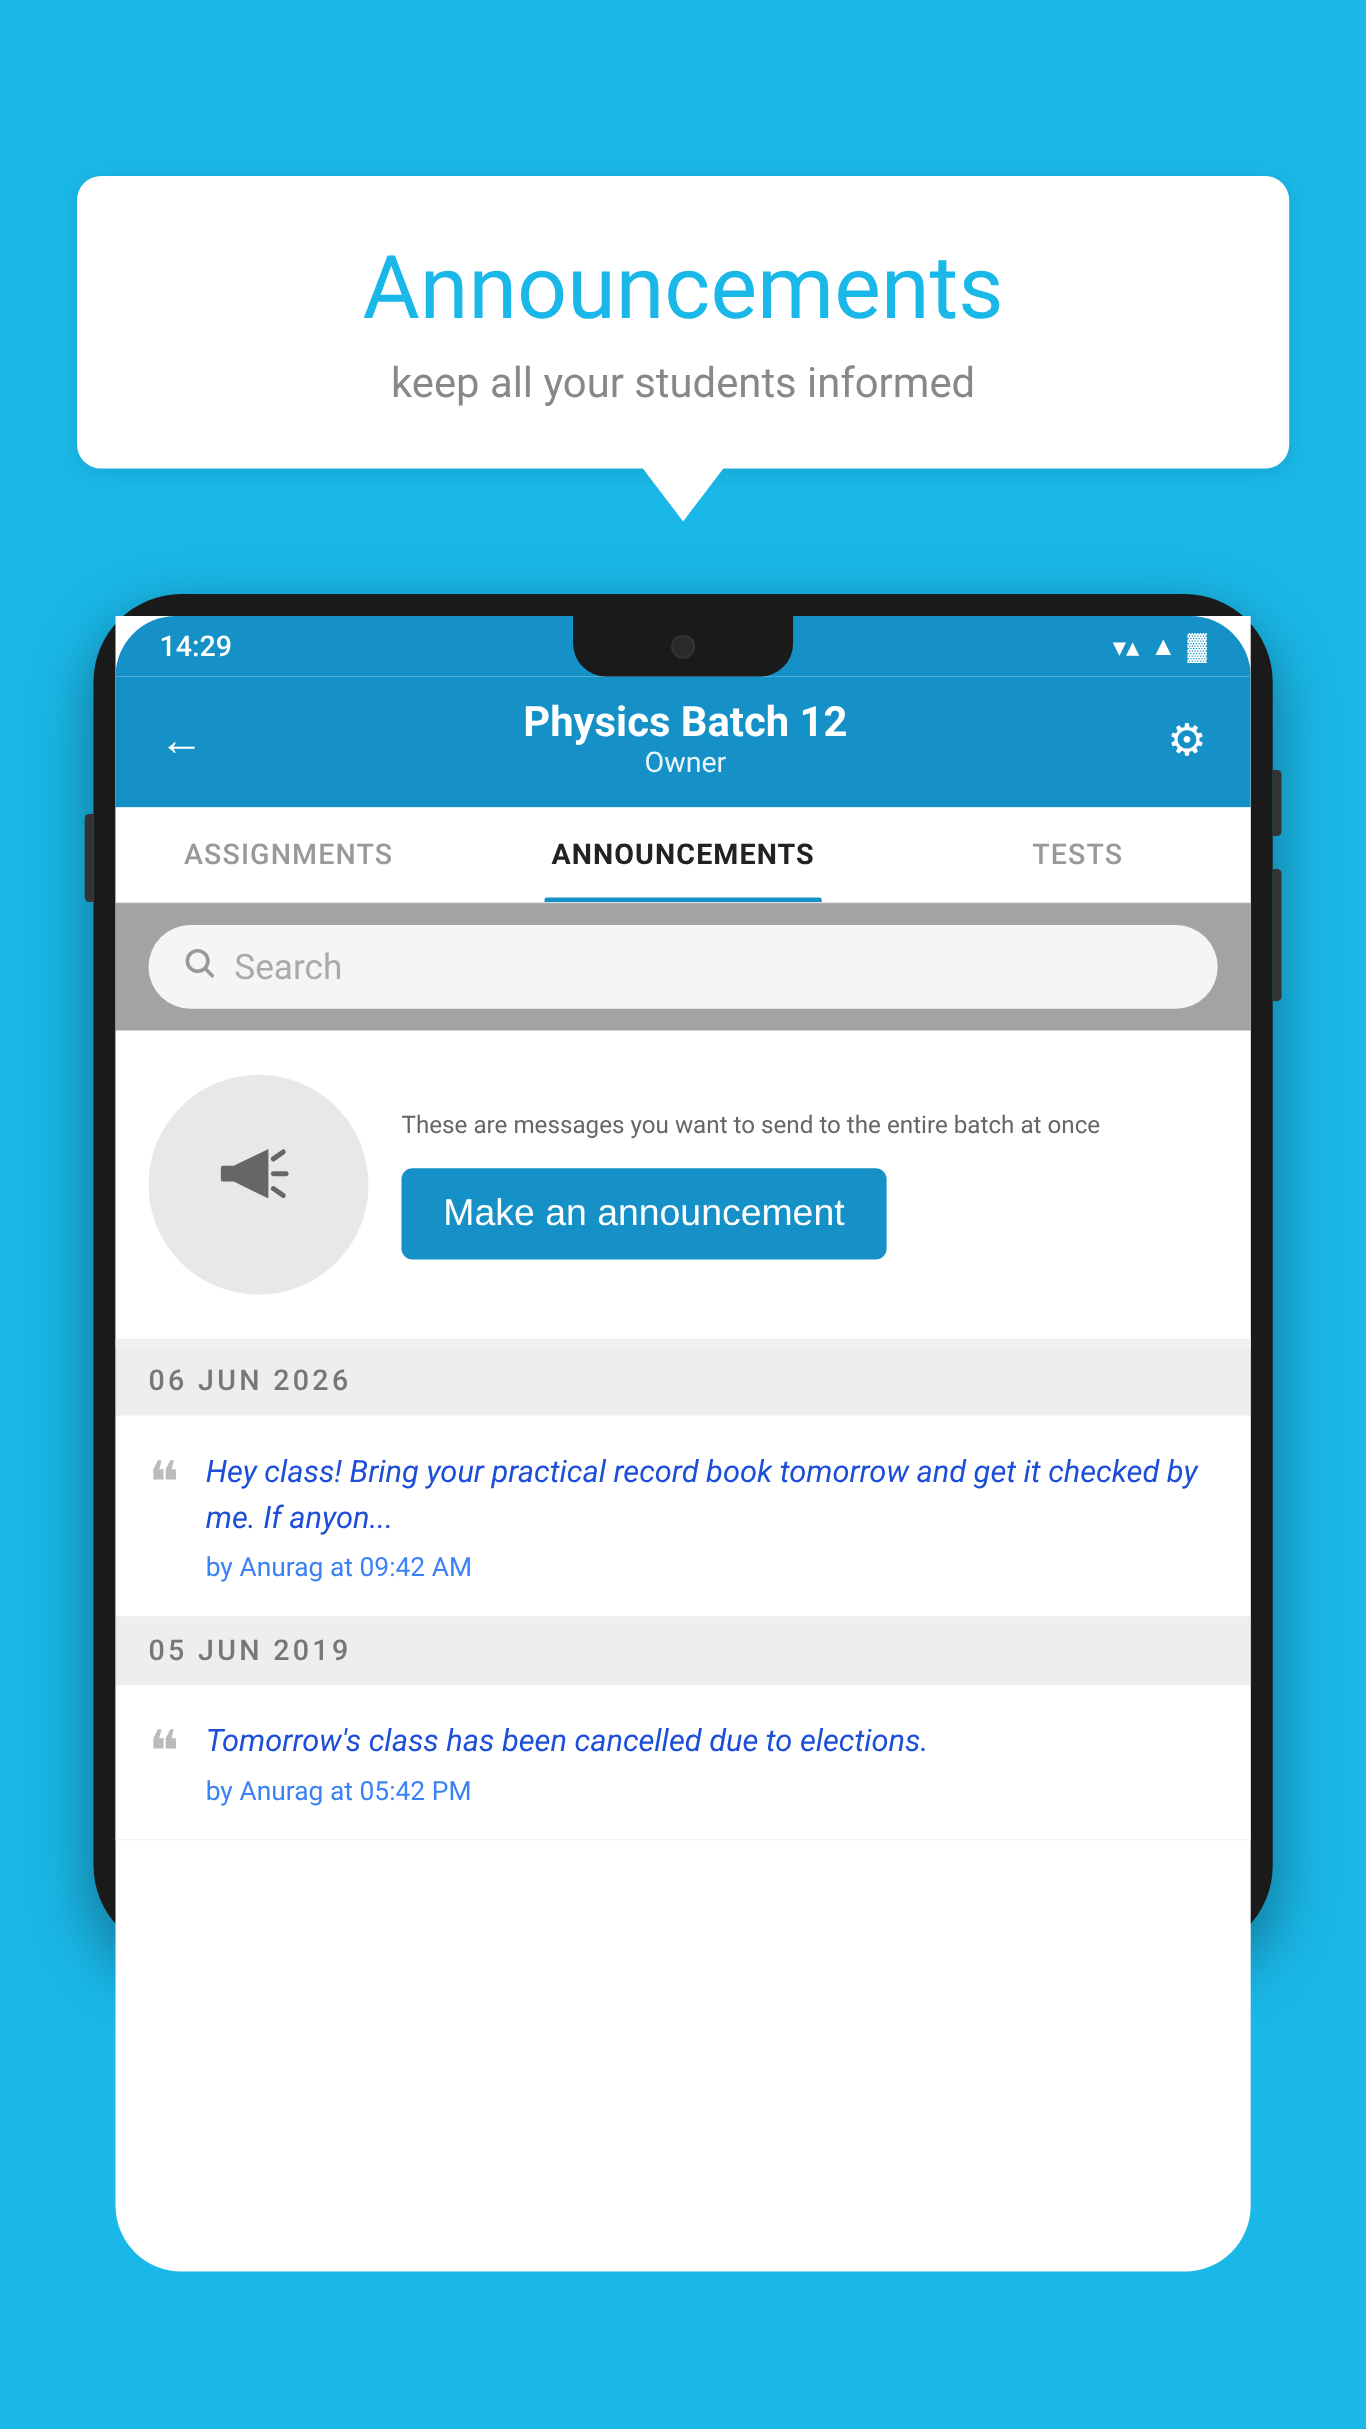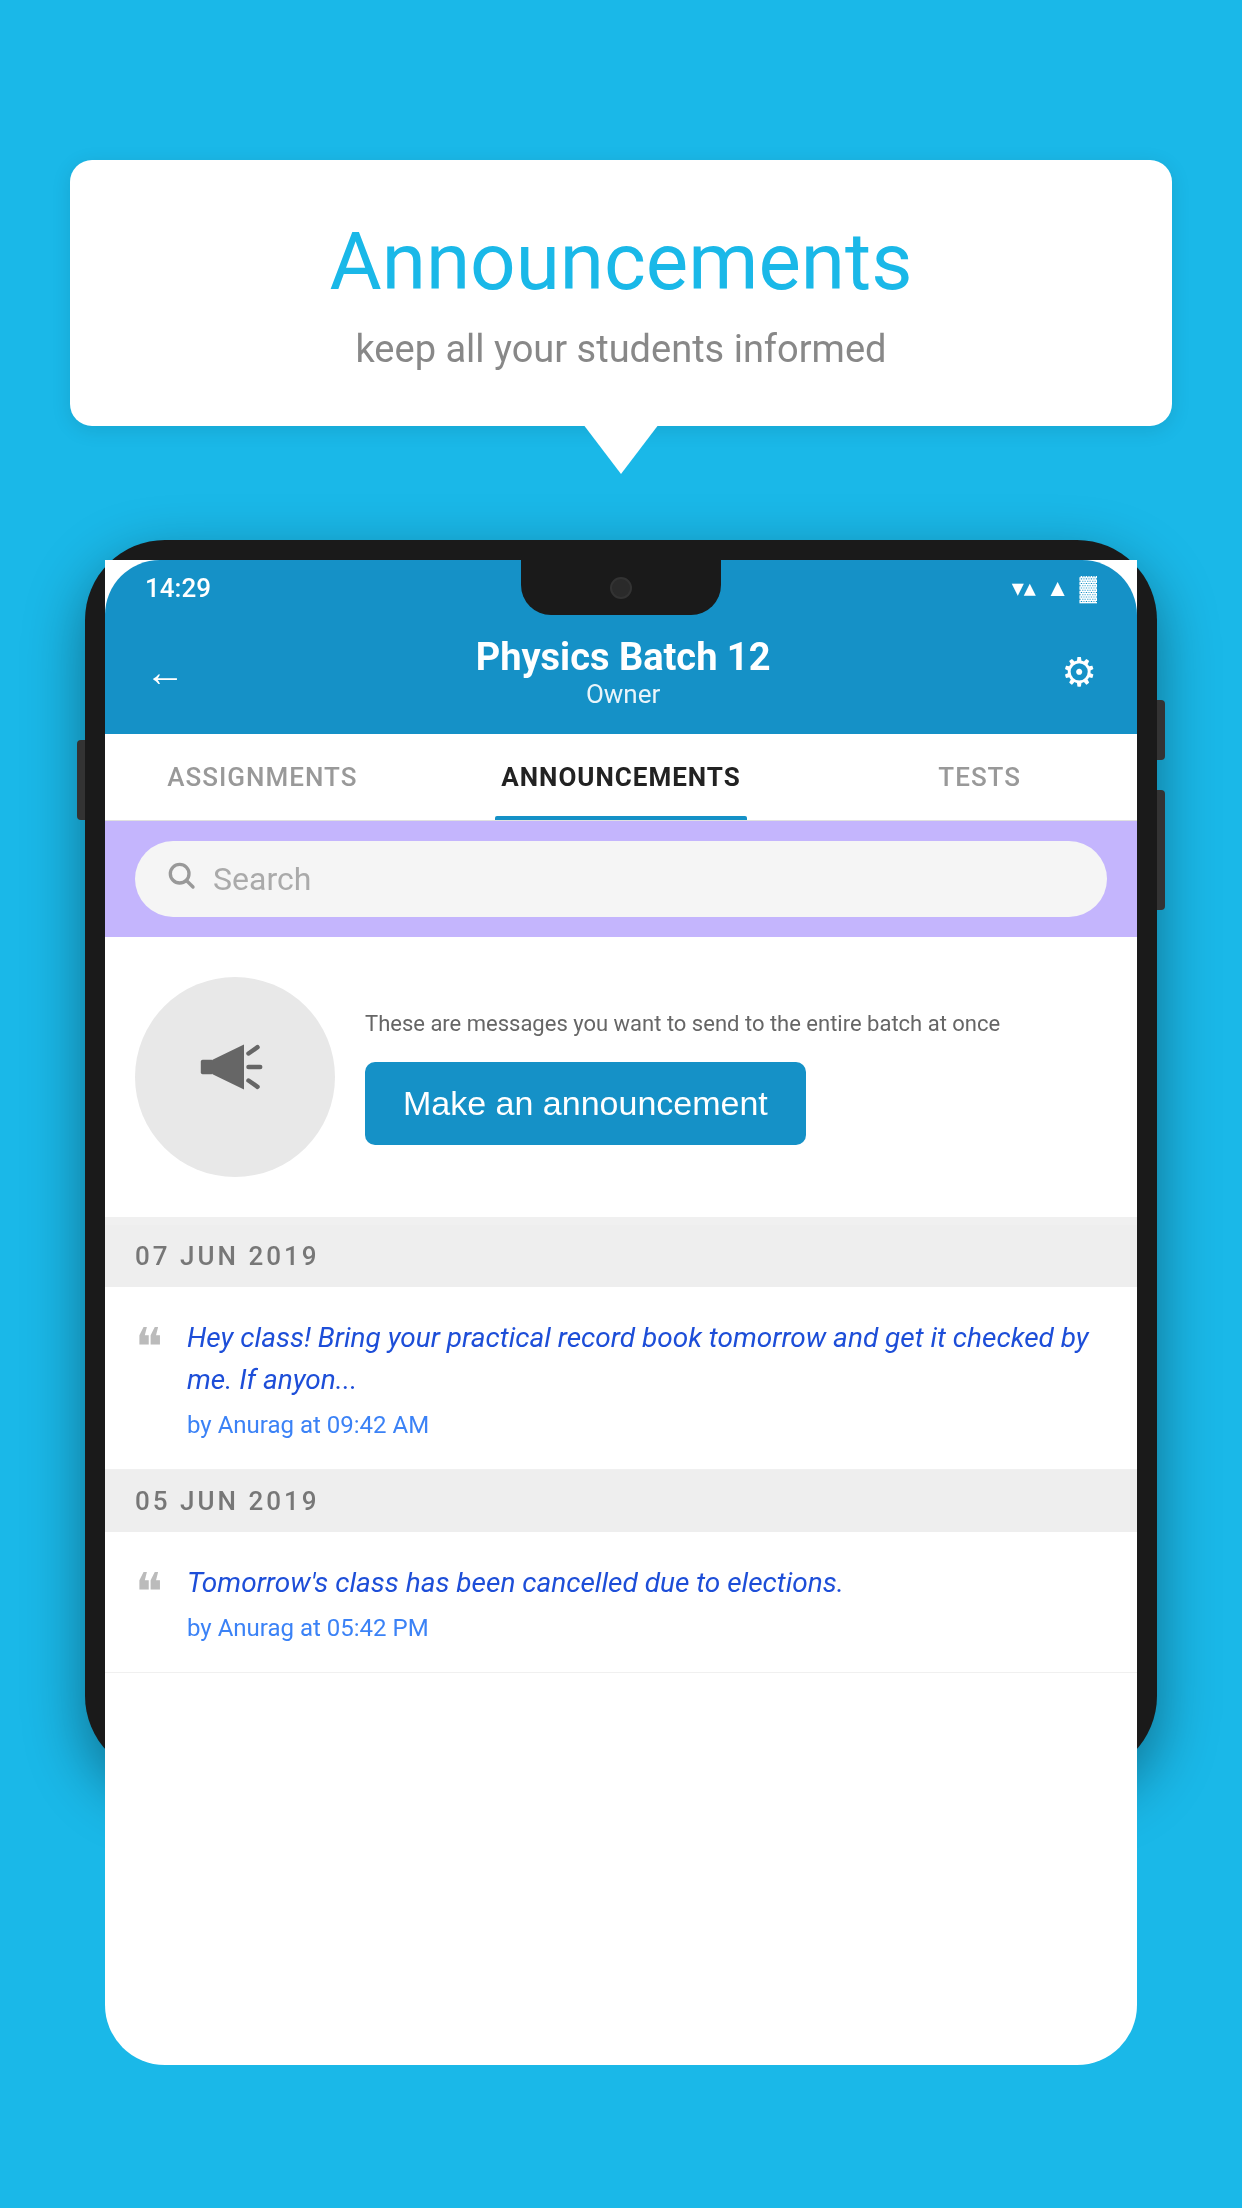--- a/index.html
+++ b/index.html
@@ -203,21 +203,21 @@
     
     .phone-screen {
       background: white;
       border-radius: 0 0 60px 60px;
       overflow: hidden;
       height: calc(1600px - 40px - 55px);
     }
 
     
     .search-bar-container {
-      background: #c4b5fd;
+      background: #a3a3a3;
       padding: 20px 30px;
     }
 
     .search-bar {
       background: #f5f5f5;
       border-radius: 40px;
       display: flex;
       align-items: center;
       padding: 18px 30px;
       gap: 16px;
@@ -432,21 +432,21 @@
               <line x1="65" y1="65" x2="75" y2="72" stroke="#666" stroke-width="5" stroke-linecap="round"></line>
             </svg>
           </span>
         </div>
         <div class="announcement-promo-right">
           <div class="announcement-promo-text">These are messages you want to send to the entire batch at once</div>
           <button class="make-announcement-btn">Make an announcement</button>
         </div>
       </div>
 
-      <div class="date-separator">07  JUN  2019</div>
+      <div class="date-separator">06  JUN  2026</div>
 
       <div class="announcement-item">
         <span class="quote-icon">❝</span>
         <div class="announcement-content">
           <div class="announcement-message">Hey class! Bring your practical record book tomorrow and get it checked by me. If anyon...</div>
           <div class="announcement-meta">by Anurag at 09:42 AM</div>
         </div>
       </div>
 
       <div class="date-separator">05  JUN  2019</div>

